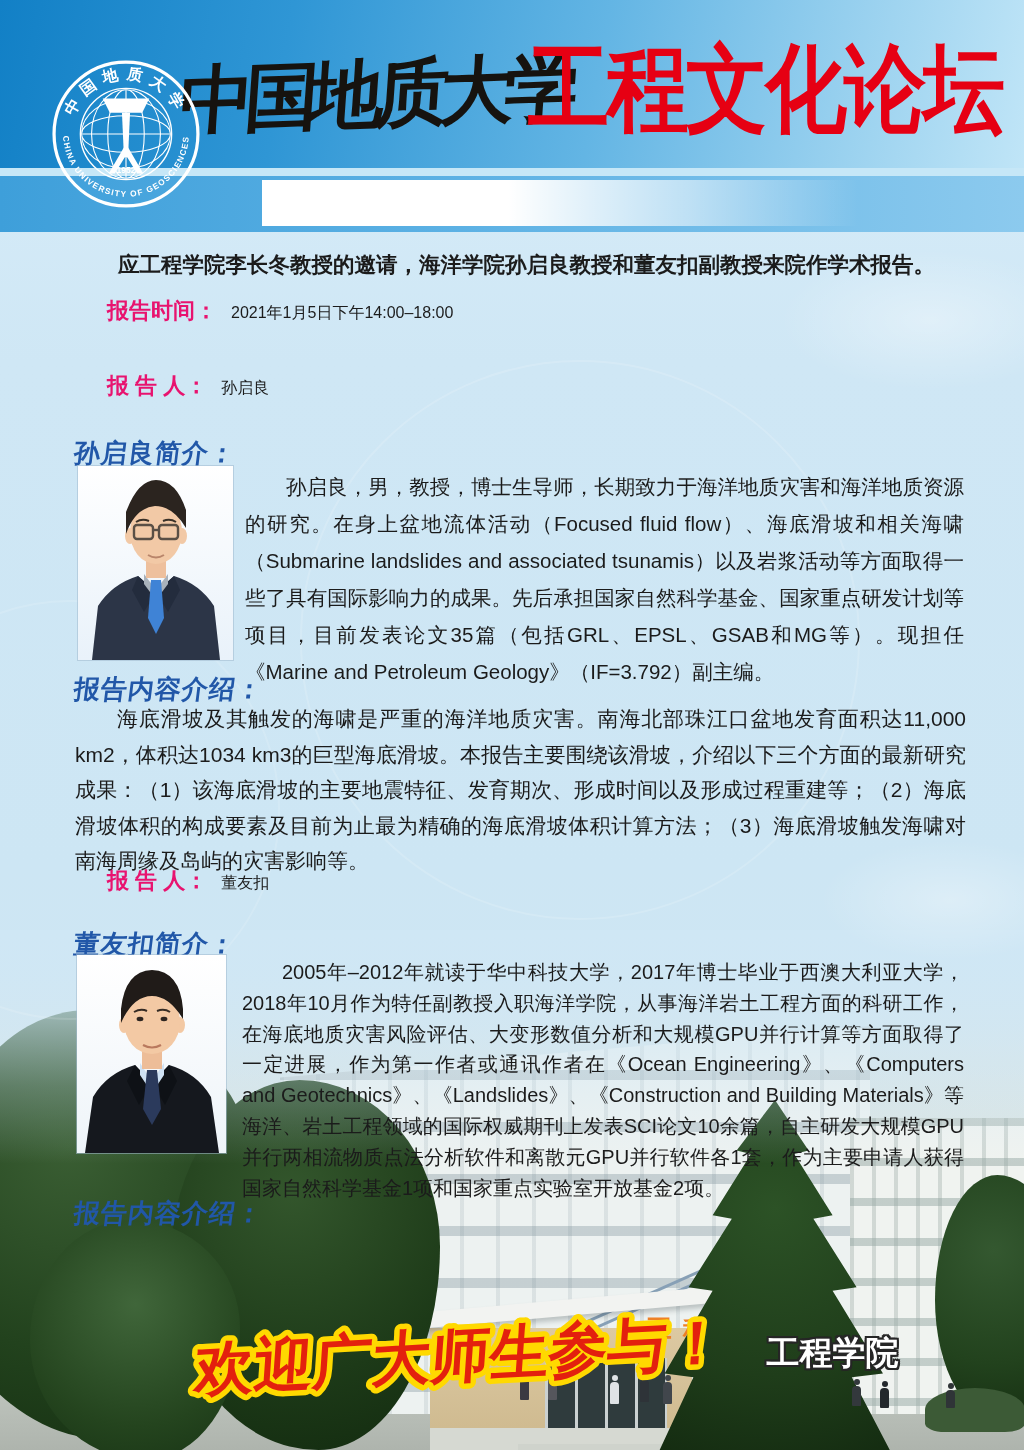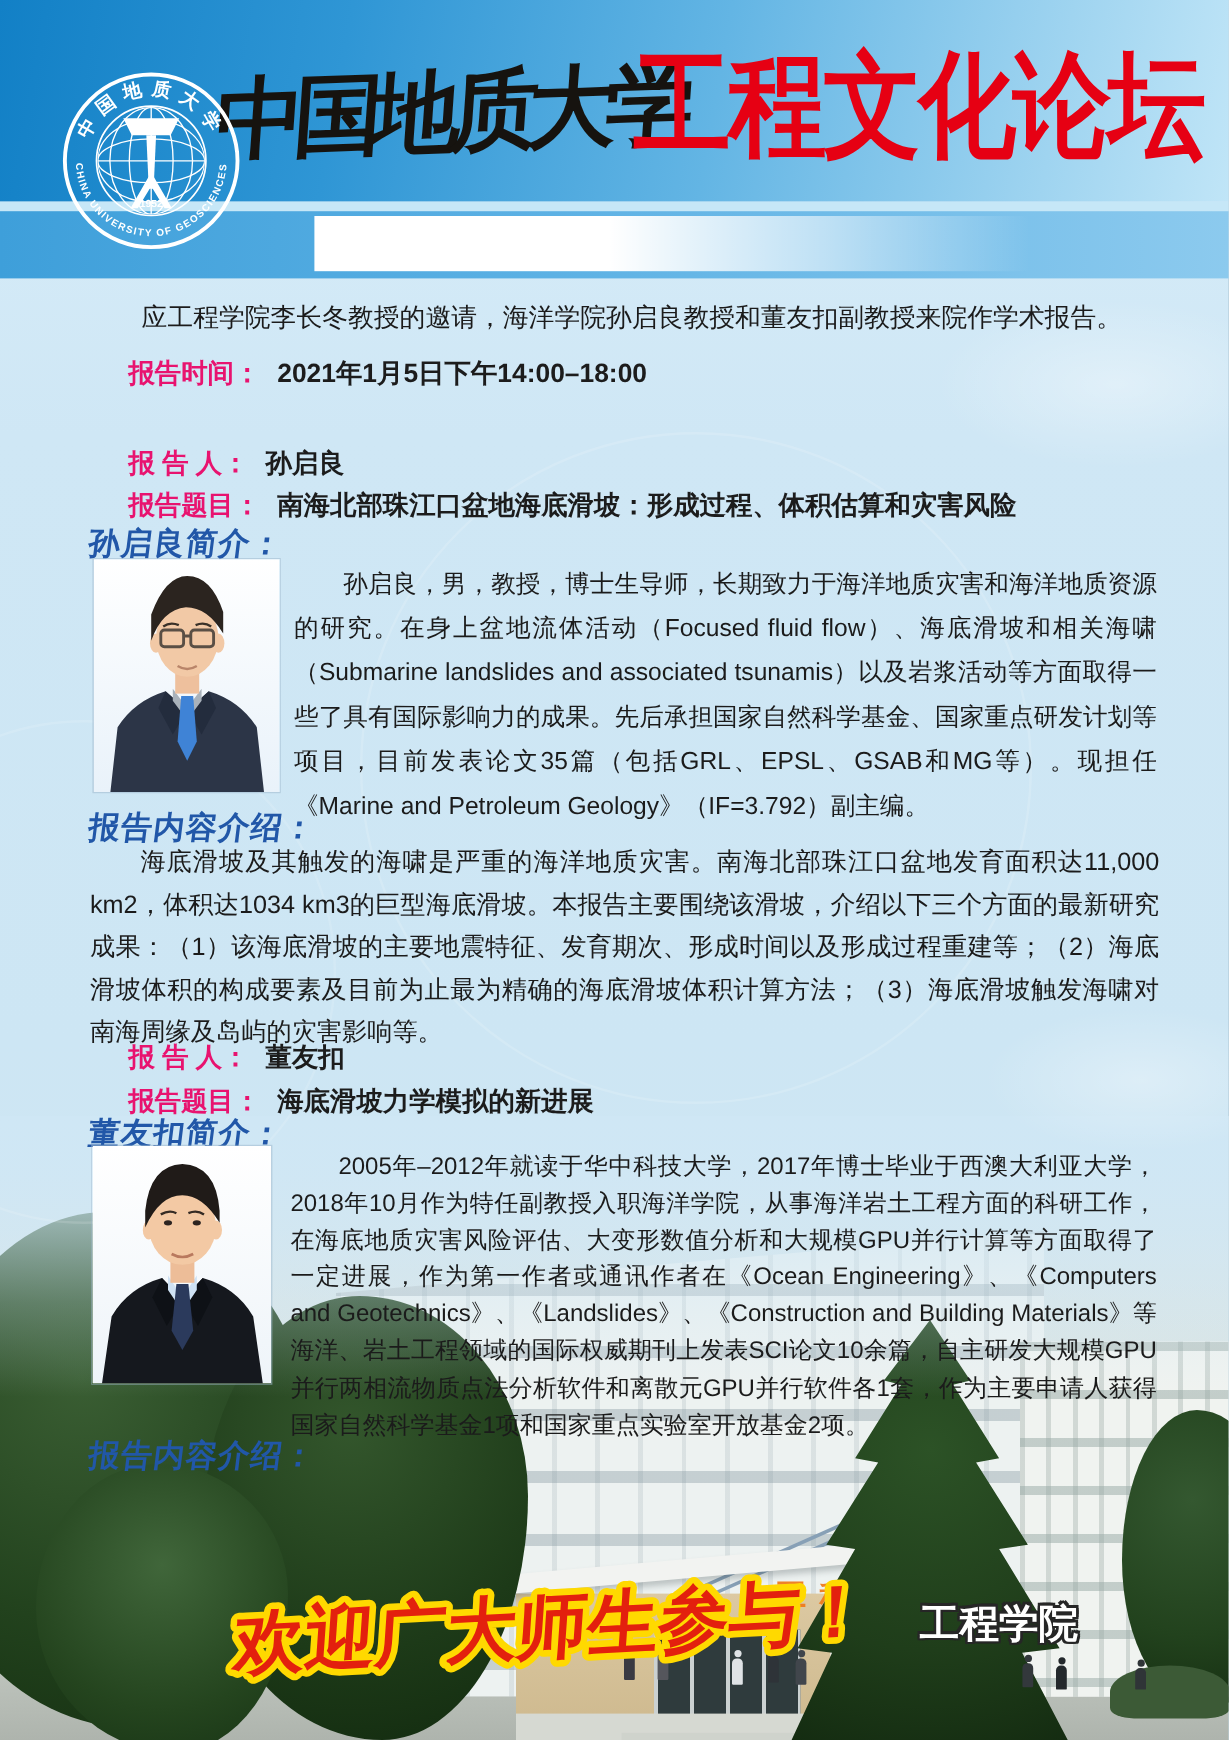--- a/index.html
+++ b/index.html
@@ -20,25 +20,25 @@
   .issue{position:absolute;left:600px;top:156px;width:370px;z-index:2;text-align:center;
     font-size:54px;font-weight:900;color:#ffe20d;letter-spacing:-1px;line-height:74px;}
   .uni-name{position:absolute;left:180px;top:44px;width:360px;z-index:2;color:#16130f;
     font-family:"DejaVu Serif",serif;font-weight:bold;font-size:74px;line-height:100px;
     letter-spacing:-9px;white-space:nowrap;transform:rotate(-2deg) skewX(-6deg);}
   .forum-title{position:absolute;left:528px;top:30px;z-index:2;color:#e60013;
     font-weight:900;font-size:96px;line-height:118px;letter-spacing:-3px;white-space:nowrap;
     transform:scaleX(0.85);transform-origin:left center;}
   .logo{position:absolute;left:50px;top:58px;z-index:3;}
   
-  .txt{position:absolute;z-index:2;color:#1b1b1b;font-weight:normal;}
+  .txt{position:absolute;z-index:2;color:#1b1b1b;font-weight:bold;}
   .intro{left:75px;top:250px;width:893px;font-size:21.5px;line-height:30px;text-indent:2em;}
   .info-row{position:absolute;left:75px;z-index:2;white-space:nowrap;}
   .lbl{color:#e8136f;font-weight:bold;font-size:22px;margin-left:32px;}
-  .val{color:#1c1c1c;font-weight:bold;font-size:22px;margin-left:14px;}
+  .val{color:#1c1c1c;font-weight:normal;font-size:16px;margin-left:14px;}
   .script{position:absolute;left:74px;z-index:2;color:#2157a8;font-weight:bold;font-size:26px;
     font-family:"DejaVu Serif",serif;transform:skewX(-7deg);letter-spacing:1px;}
   .bio{position:absolute;z-index:2;font-weight:normal;color:#1b1b1b;text-align:justify;text-indent:2em;}
   .bio1{left:245px;top:468px;width:719px;font-size:20.5px;line-height:37px;}
   .para1{left:75px;top:701px;width:891px;font-size:21px;line-height:35.5px;}
   .bio2{left:242px;top:957px;width:722px;font-size:20px;line-height:30.8px;}
   .para2{left:75px;top:1224px;width:891px;font-size:21px;line-height:36px;}
   .photo{position:absolute;z-index:2;box-shadow:0 0 0 1px rgba(160,185,205,.55);}
   .photo1{left:78px;top:466px;}
   .photo2{left:77px;top:955px;}
@@ -168,23 +168,20 @@
   </svg>
 
   <div class="txt intro">应工程学院李长冬教授的邀请，海洋学院孙启良教授和董友扣副教授来院作学术报告。</div>
 
   <div class="info-row" style="top:296px">
     <span class="lbl">报告时间：</span><span class="val">2021年1月5日下午14:00–18:00</span>
   </div>
   <div class="info-row" style="top:371px">
     <span class="lbl">报 告 人：</span><span class="val">孙启良</span>
   </div>
-  <div class="info-row" style="top:406px">
-    <span class="lbl">报告题目：</span><span class="val">南海北部珠江口盆地海底滑坡：形成过程、体积估算和灾害风险</span>
-  </div>
 
   <div class="script" style="top:436px">孙启良简介：</div>
 
   <svg class="photo photo1" width="155" height="194" viewBox="0 0 155 194">
     <defs>
         <linearGradient id="pbg1" x1="0" y1="0" x2="0" y2="1">
           <stop offset="0" stop-color="#ffffff"></stop>
           <stop offset="1" stop-color="#e9f2fa"></stop>
         </linearGradient>
       </defs>
@@ -209,23 +206,20 @@
   </svg>
 
   <div class="bio bio1">孙启良，男，教授，博士生导师，长期致力于海洋地质灾害和海洋地质资源的研究。在身上盆地流体活动（Focused fluid flow）、海底滑坡和相关海啸（Submarine landslides and associated tsunamis）以及岩浆活动等方面取得一些了具有国际影响力的成果。先后承担国家自然科学基金、国家重点研发计划等项目，目前发表论文35篇（包括GRL、EPSL、GSAB和MG等）。现担任《Marine and Petroleum Geology》（IF=3.792）副主编。</div>
 
   <div class="script" style="top:672px">报告内容介绍：</div>
   <div class="bio para1">海底滑坡及其触发的海啸是严重的海洋地质灾害。南海北部珠江口盆地发育面积达11,000 km2，体积达1034 km3的巨型海底滑坡。本报告主要围绕该滑坡，介绍以下三个方面的最新研究成果：（1）该海底滑坡的主要地震特征、发育期次、形成时间以及形成过程重建等；（2）海底滑坡体积的构成要素及目前为止最为精确的海底滑坡体积计算方法；（3）海底滑坡触发海啸对南海周缘及岛屿的灾害影响等。</div>
 
   <div class="info-row" style="top:866px">
     <span class="lbl">报 告 人：</span><span class="val">董友扣</span>
   </div>
-  <div class="info-row" style="top:903px">
-    <span class="lbl">报告题目：</span><span class="val">海底滑坡力学模拟的新进展</span>
-  </div>
 
   <div class="script" style="top:927px">董友扣简介：</div>
 
   <svg class="photo photo2" width="149" height="198" viewBox="0 0 149 198">
     <defs>
         <linearGradient id="pbg2" x1="0" y1="0" x2="0" y2="1">
           <stop offset="0" stop-color="#ffffff"></stop>
           <stop offset="1" stop-color="#eef4f9"></stop>
         </linearGradient>
       </defs>

